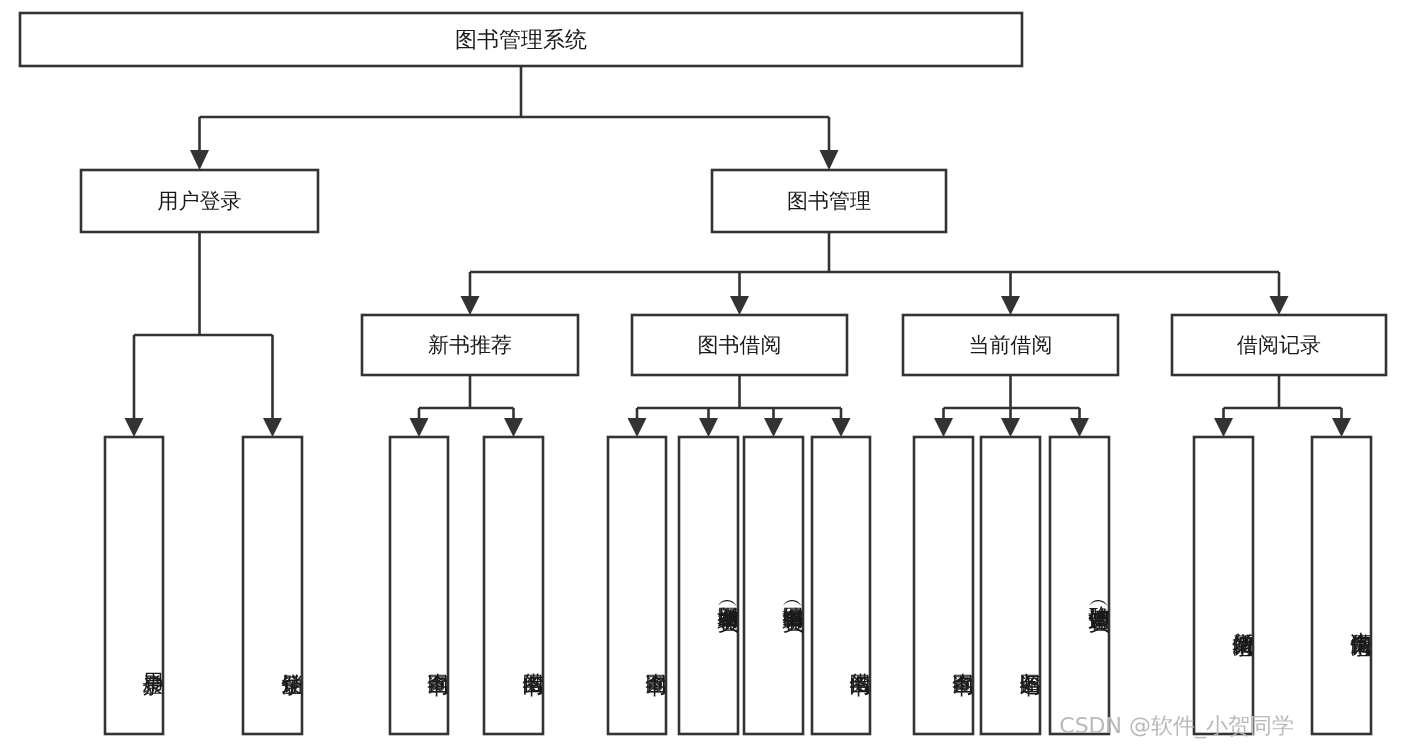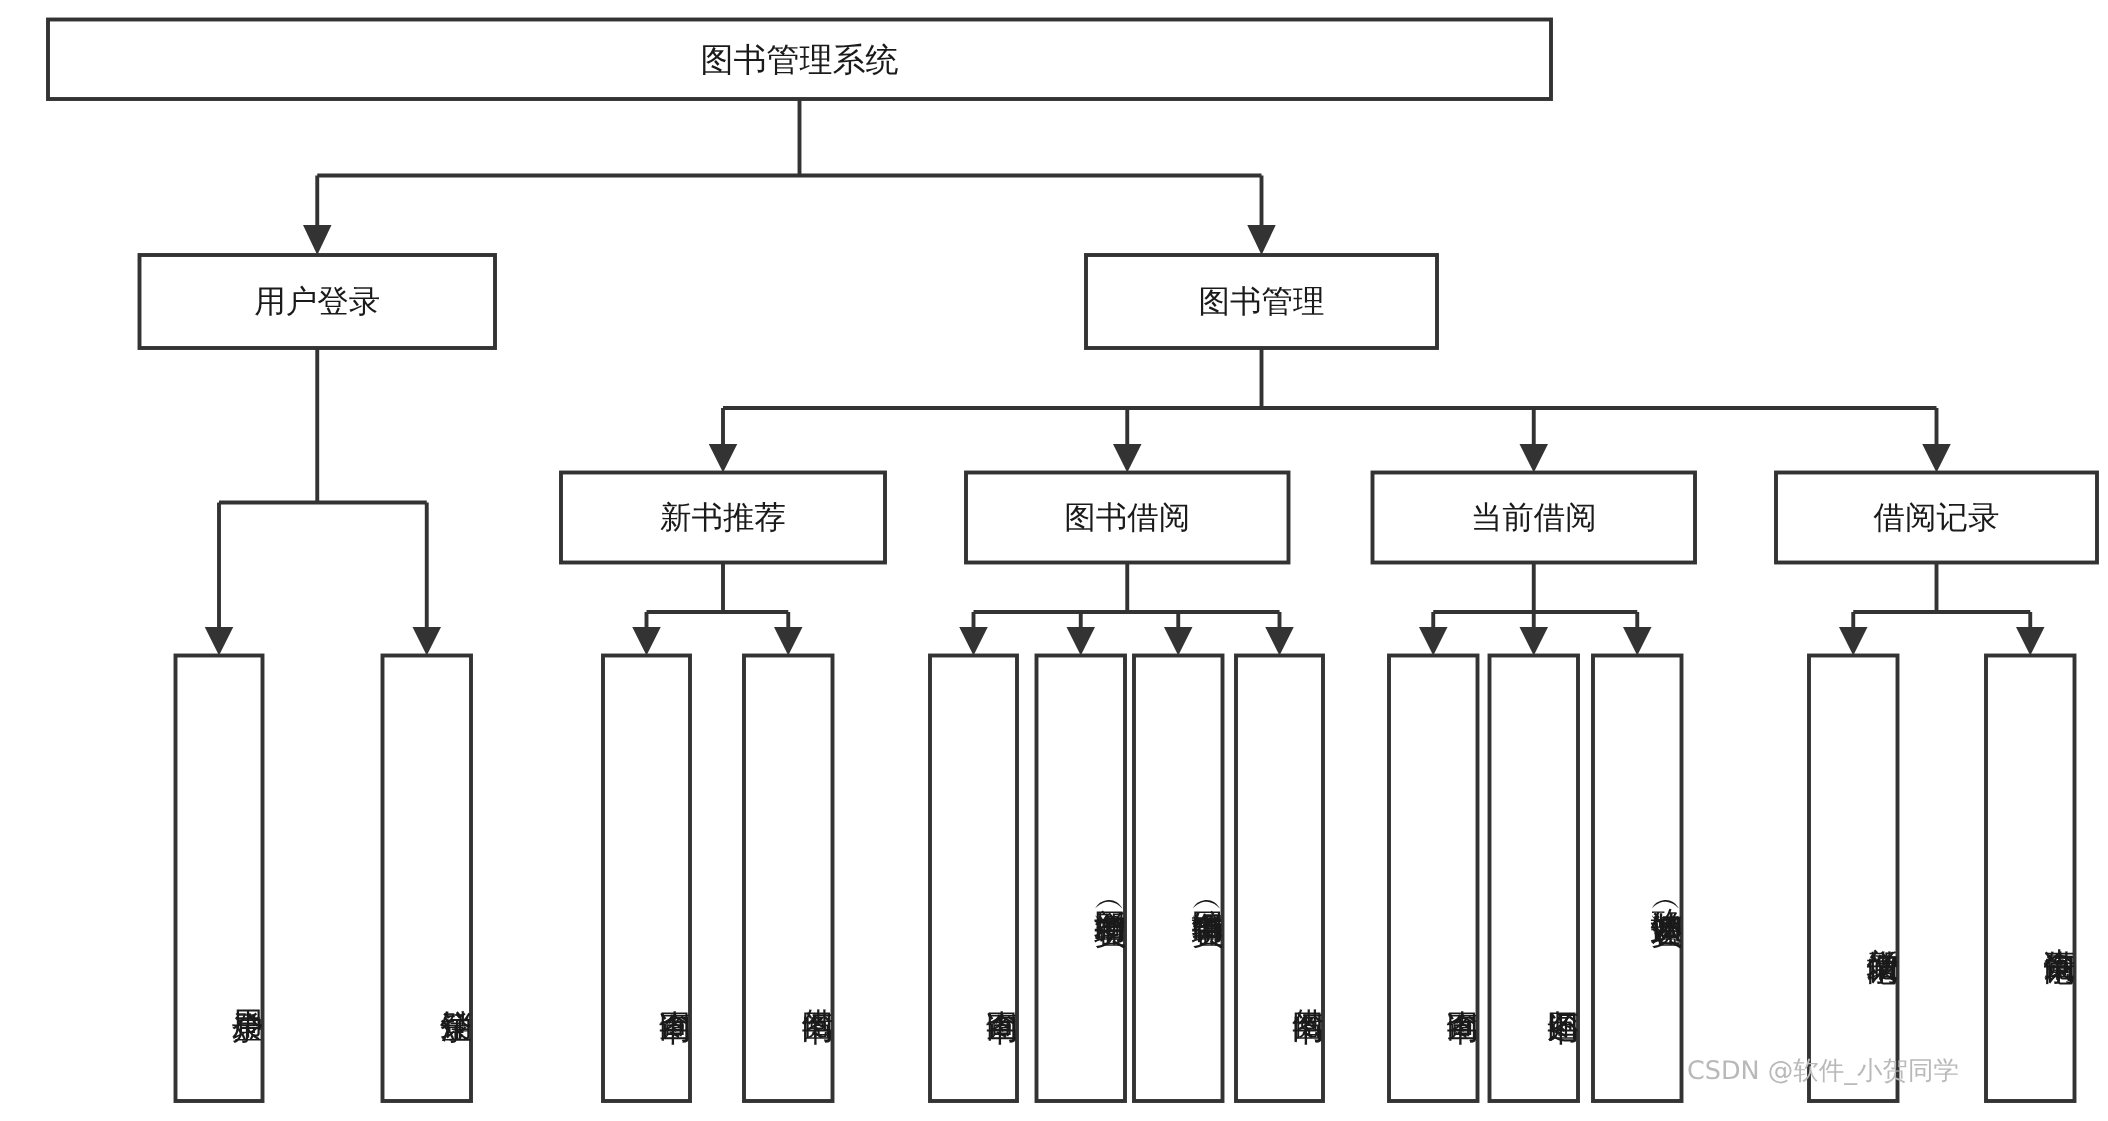--- a/index.html
+++ b/index.html
@@ -11,21 +11,20 @@
     width: 1405px;
     height: 747px;
     overflow: hidden;
     font-family: "DejaVu Sans", "Liberation Sans", sans-serif;
   }
   #diagram-root {
     position: relative;
     width: 1302px;
     height: 747px;
     background: #ffffff;
-    margin-left: 12px;
   }
   svg.diagram-canvas {
     position: absolute;
     left: 0;
     top: 0;
     width: 1405px;
     height: 747px;
     display: block;
   }
   .node-box {
@@ -69,23 +68,23 @@
     letter-spacing: 1px;
     white-space: nowrap;
     display: flex;
     align-items: flex-start;
     justify-content: center;
     pointer-events: none;
   }
   .watermark {
     position: absolute;
     right: 8px;
-    bottom: 22px;
-    font-family: "DejaVu Sans", "Liberation Sans", sans-serif;
-    font-size: 17px;
+    bottom: 6px;
+    font-family: "DejaVu Sans", "Liberation Sans", sans-serif;
+    font-size: 22px;
     color: #b9b9b9;
     white-space: nowrap;
   }
 </style>
 </head>
 <body>
 
 <div id="diagram-root">
 
   <svg class="diagram-canvas" viewBox="0 0 1405 747">

